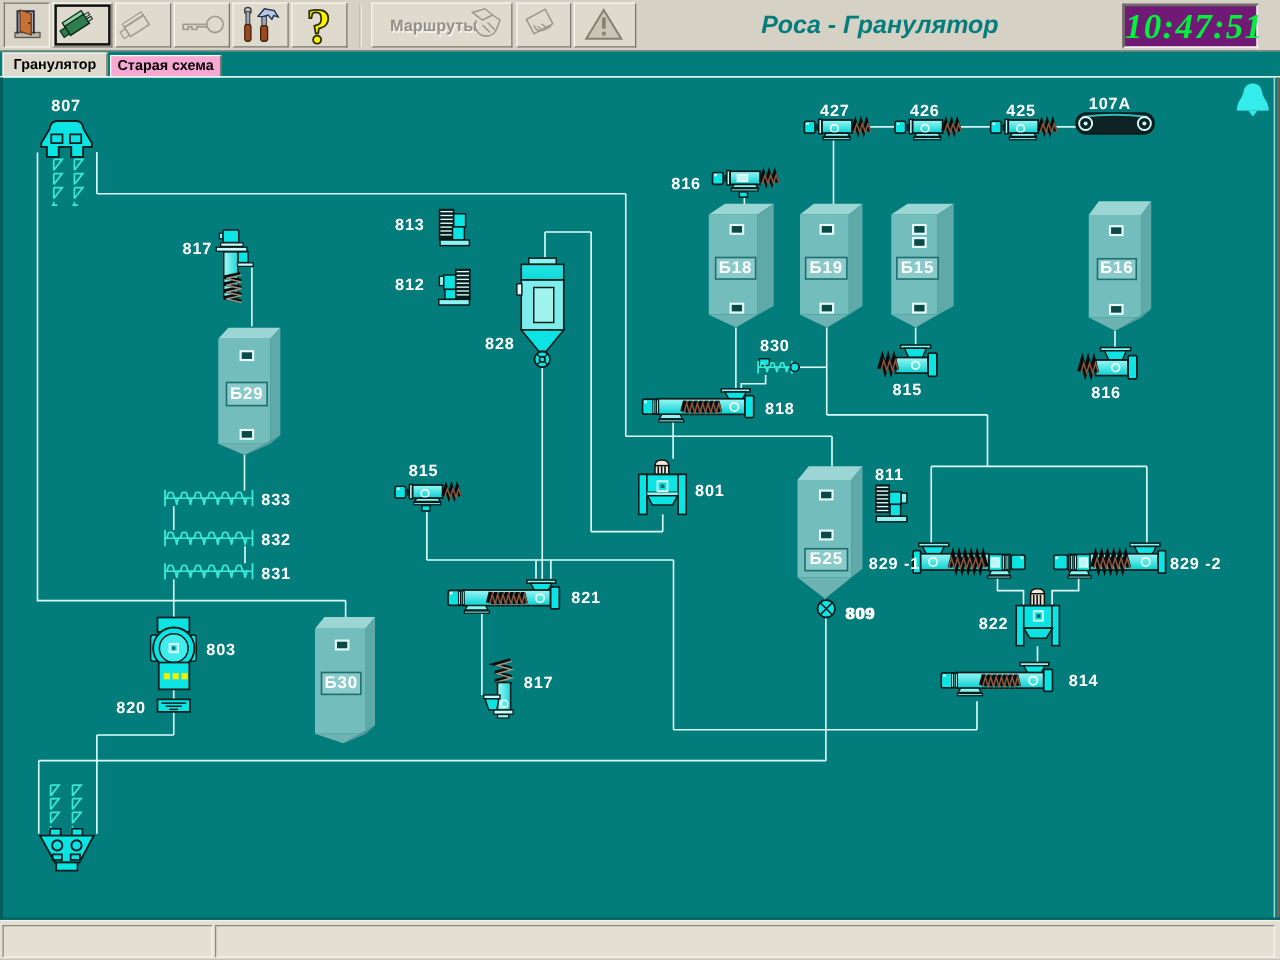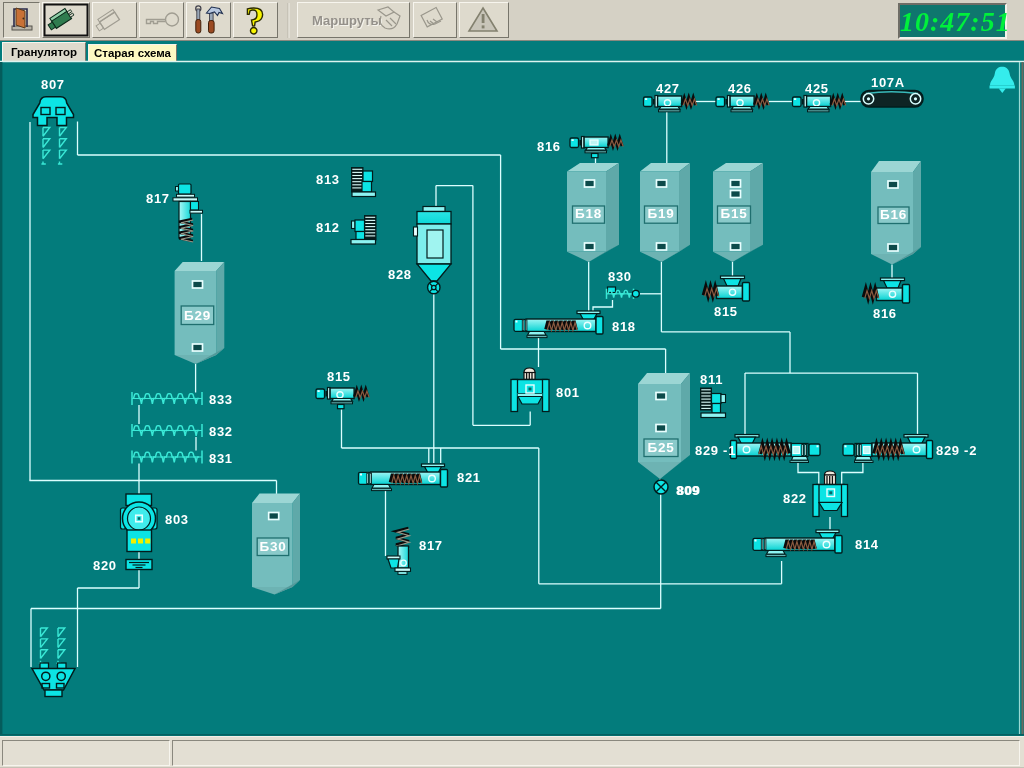--- a/index.html
+++ b/index.html
@@ -1,33 +1,34 @@
 <!DOCTYPE html>
 <html><head><meta charset="utf-8"><style>
 *{margin:0;padding:0;box-sizing:border-box}
 body{width:1024px;height:768px;overflow:hidden;background:#037c7c;font-family:"Liberation Sans",sans-serif}
 #toolbar{position:absolute;left:0;top:0;width:1024px;height:41px;background:#d5d1c5;border-bottom:1px solid #8a887e}
 .btn{position:absolute;top:2px;height:36px;background:#dedacd;border-top:1.5px solid #f7f5ee;border-left:1.5px solid #f7f5ee;border-right:1.5px solid #77756b;border-bottom:1.5px solid #77756b}
-#clock{position:absolute;left:898px;top:3px;width:109px;height:36px;background:#0f766e;border:2px solid;border-color:#6f6d66 #f4f2ea #f4f2ea #6f6d66;color:#00f03c;font-family:"Liberation Serif",serif;font-weight:bold;font-style:italic;font-size:28px;text-align:right;line-height:33px;padding-right:4px;letter-spacing:1px}
+#clock{position:absolute;left:898px;top:3px;width:109px;height:36px;background:#701a75;border:2px solid;border-color:#6f6d66 #f4f2ea #f4f2ea #6f6d66;color:#00f03c;font-family:"Liberation Serif",serif;font-weight:bold;font-style:italic;font-size:28px;text-align:right;line-height:33px;padding-right:4px;letter-spacing:1px}
 #title{position:absolute;left:513px;top:0;width:382px;height:41px;line-height:41px;text-align:center;color:#057d7d;font-weight:bold;font-style:italic;font-size:20px}
 #tabs{position:absolute;left:0;top:41px;width:852px;height:21px}
-.tab{position:absolute;border-top:1.5px solid #f7f5ee;border-left:1.5px solid #f7f5ee;border-right:1.5px solid #77756b;background:#fef9c3;color:#000;font-weight:bold;font-size:11.5px;text-align:center}
+.tab{position:absolute;border-top:1.5px solid #f7f5ee;border-left:1.5px solid #f7f5ee;border-right:1.5px solid #77756b;background:#f9a8d4;color:#000;font-weight:bold;font-size:11.5px;text-align:center}
 #statusbar{position:absolute;left:0;top:736px;width:1024px;height:32px;background:#e3dfd3;border-top:1px solid #f2f0e8}
 .cell{position:absolute;top:3px;height:26px;background:#e3dfd3;border:1px solid;border-color:#8a887e #f7f5ee #f7f5ee #8a887e}
 </style></head><body>
 <div id="toolbar">
     <div class="btn" id="b0" style="left:3px;width:37px;border-color:#77756b #f7f5ee #f7f5ee #77756b;background:#d8d4c7;"></div>
     <div class="btn" id="b1" style="left:42px;width:48px;"></div>
     <div class="btn" id="b2" style="left:92px;width:45px;"></div>
     <div class="btn" id="b3" style="left:139px;width:45px;"></div>
     <div class="btn" id="b4" style="left:186px;width:45px;"></div>
     <div class="btn" id="b5" style="left:233px;width:45px;"></div>
     <div class="btn" id="b6" style="left:297px;width:113px;"></div>
     <div class="btn" id="b7" style="left:413px;width:44px;"></div>
     <div class="btn" id="b8" style="left:459px;width:50px;"></div>
+    <div id="title">Роса - Гранулятор</div>
     <div id="clock">10:47:51</div>
     <svg width="1024" height="41" style="position:absolute;left:0;top:0">
       <g>
         <rect x="12" y="26" width="20" height="4" fill="#b8b4a8" stroke="#55534c" stroke-width="1"></rect>
         <path d="M14,27 V9 h13 v18" fill="none" stroke="#2a2a4a" stroke-width="1.6"></path>
         <polygon points="16,8 25,11 25,28 16,25" fill="#c87137" stroke="#5a3a1a" stroke-width="1"></polygon>
         <circle cx="23.4" cy="18.5" r="0.9" fill="#3a2a1a"></circle>
       </g>
       <rect x="44.5" y="4.5" width="43" height="31" fill="none" stroke="#111" stroke-width="2"></rect>
       <g transform="translate(57,22) rotate(-33)">

